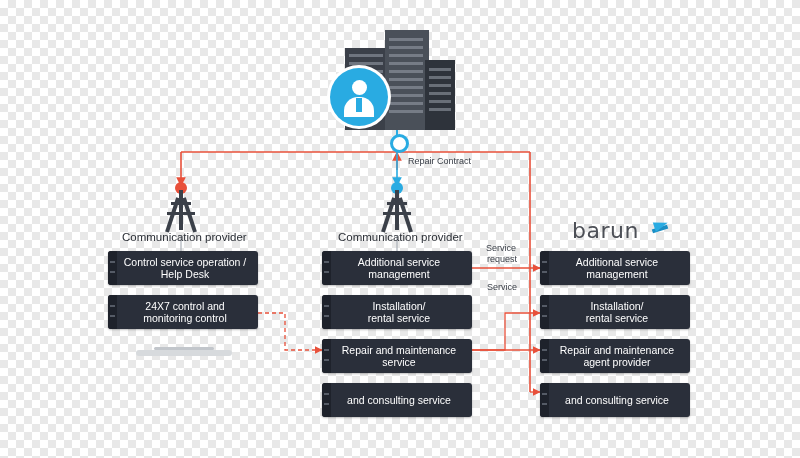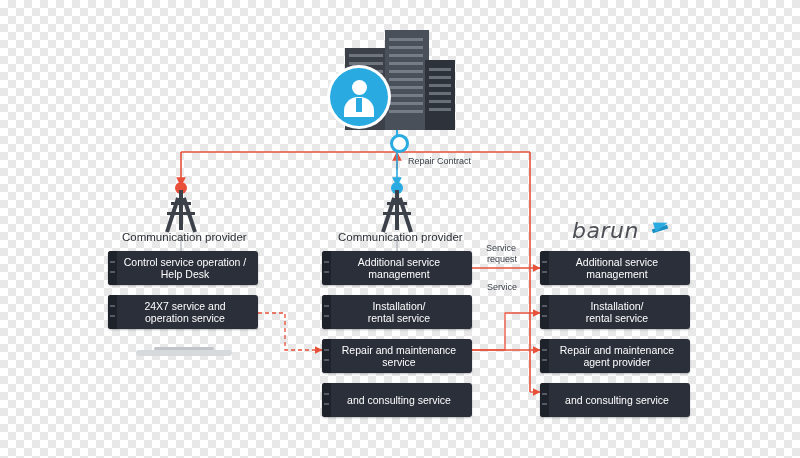--- a/index.html
+++ b/index.html
@@ -38,21 +38,21 @@
   .tower .legR{position:absolute;left:42px;top:14px;width:4px;height:36px;background:#3b4049;transform:rotate(-18deg);transform-origin:bottom center;}
   .tower .x1{position:absolute;left:16px;top:30px;width:28px;height:3px;background:#3b4049;}
   .tower .x2{position:absolute;left:20px;top:20px;width:20px;height:3px;background:#3b4049;}
   .tower .beacon{position:absolute;left:24px;top:0px;width:12px;height:12px;border-radius:50%;background:#e8503a;}
 
   
   .lbl{position:absolute;font-size:11.5px;color:#2b2f36;white-space:nowrap;}
   .lbl-sm{position:absolute;font-size:9px;color:#3b4049;white-space:nowrap;line-height:11px;}
 
   
-  .barun{position:absolute;left:572px;top:218px;width:120px;height:28px;font-style:italic;}
+  .barun{position:absolute;left:572px;top:218px;width:120px;height:28px;}
   .barun .txt{font-size:22px;color:#4d5057;letter-spacing:.5px;font-family:"DejaVu Sans", sans-serif;}
   .barun .swoosh{position:absolute;left:82px;top:2px;width:0;height:0;
     border-left:14px solid #29abe2;border-top:5px solid transparent;border-bottom:5px solid transparent;
     transform:rotate(-18deg);}
   .barun .swoosh2{position:absolute;left:80px;top:9px;width:16px;height:4px;background:#1b8ec4;transform:rotate(-18deg);}
 
   
   .boxcol{position:absolute;}
   .box{position:relative;width:150px;height:34px;margin-bottom:10px;background:#2a2f3a;
     border-radius:3px;color:#ffffff;font-size:10.5px;line-height:12.5px;
@@ -178,22 +178,22 @@
   <div class="lbl-sm" style="left:487px;top:282px;">Service</div>
 
   <div class="boxcol" style="left:108px;top:251px;">
     <div class="box">
       <span class="stripe"></span>
       <span class="txt"><span>Control service operation /</span><br>
       <span>Help Desk</span></span>
     </div>
     <div class="box">
       <span class="stripe"></span>
-      <span class="txt"><span>24X7 service and</span><br>
-      <span>operation service</span></span>
+      <span class="txt"><span>24X7 control and</span><br>
+      <span>monitoring control</span></span>
     </div>
   </div>
   <div class="shelf" style="left:136px;top:350px;width:96px;">
     <div class="bar" style="left:18px;width:60px;"></div>
   </div>
 
   <div class="boxcol" style="left:322px;top:251px;">
     <div class="box">
       <span class="stripe"></span>
       <span class="txt"><span>Additional service</span><br>

